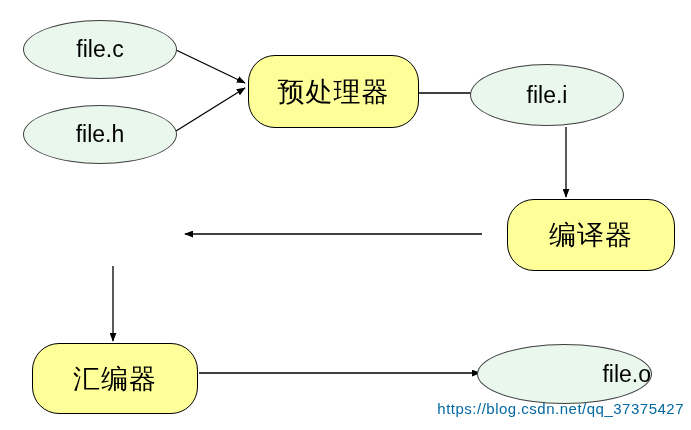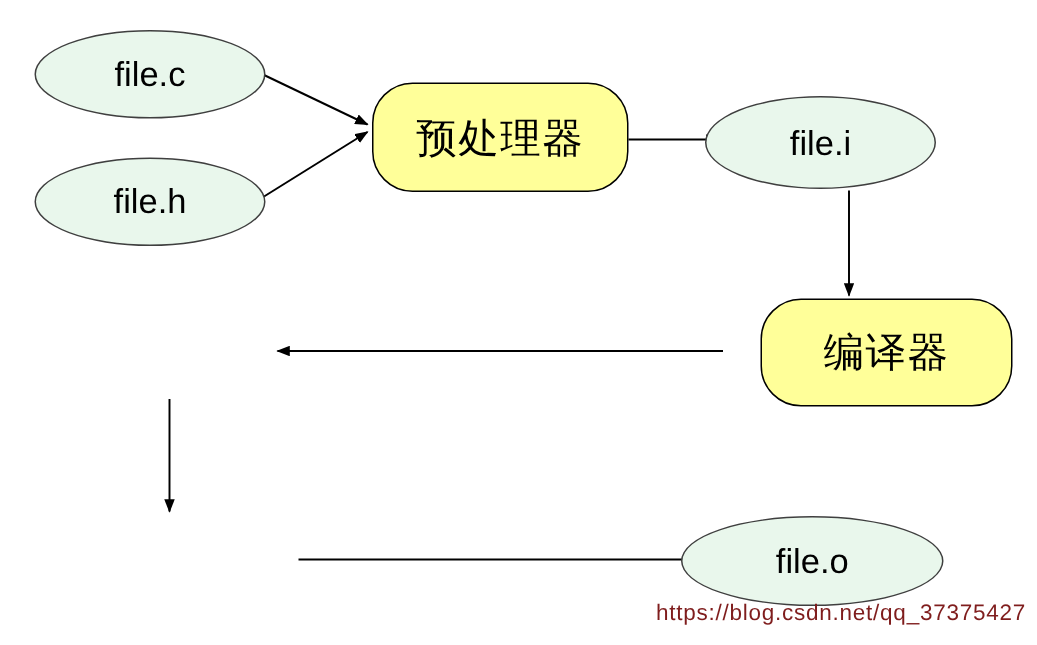--- a/index.html
+++ b/index.html
@@ -39,27 +39,27 @@
     letter-spacing: 1px;
   }
   
   #node-file-c       { left: 23px;  top: 20px;  width: 154px; height: 59px; }
   #node-file-h       { left: 23px;  top: 105px; width: 154px; height: 59px; }
   #node-preprocessor { left: 248px; top: 55px;  width: 171px; height: 73px; }
   #node-file-i       { left: 470px; top: 64px;  width: 154px; height: 62px; }
   #node-compiler     { left: 483px; top: 199px; width: 168px; height: 72px; margin-left: 24px; }
   #node-file-s       { left: 28px;  top: 204px; width: 154px; height: 62px; }
   #node-assembler    { left: 32px;  top: 343px; width: 166px; height: 71px; }
-  #node-file-o       { left: 454px; top: 344px; width: 175px; height: 60px; }
+  #node-file-o       { left: 477px; top: 344px; width: 175px; height: 60px; justify-content: flex-end; }
   .watermark {
     position: absolute;
     right: 7px;
     top: 400px;
     font-size: 15px;
-    color: #7f1d1d;
+    color: #0369a1;
     letter-spacing: 0.5px;
     white-space: nowrap;
   }
 </style>
 </head>
 <body>
 
 <div id="canvas">
 
   <svg id="edges-layer" viewBox="0 0 691 430" xmlns="http://www.w3.org/2000/svg">
@@ -91,20 +91,23 @@
 
   <div class="node ellipse" id="node-file-i">
     <span>file.i</span>
   </div>
 
   <div class="node box" id="node-compiler">
     <span>编译器</span>
   </div>
 
 
+  <div class="node box" id="node-assembler">
+    <span>汇编器</span>
+  </div>
 
   <div class="node ellipse" id="node-file-o">
     <span>file.o</span>
   </div>
 
   <div class="watermark">https://blog.csdn.net/qq_37375427</div>
 
 </div>
 
 </body></html>

